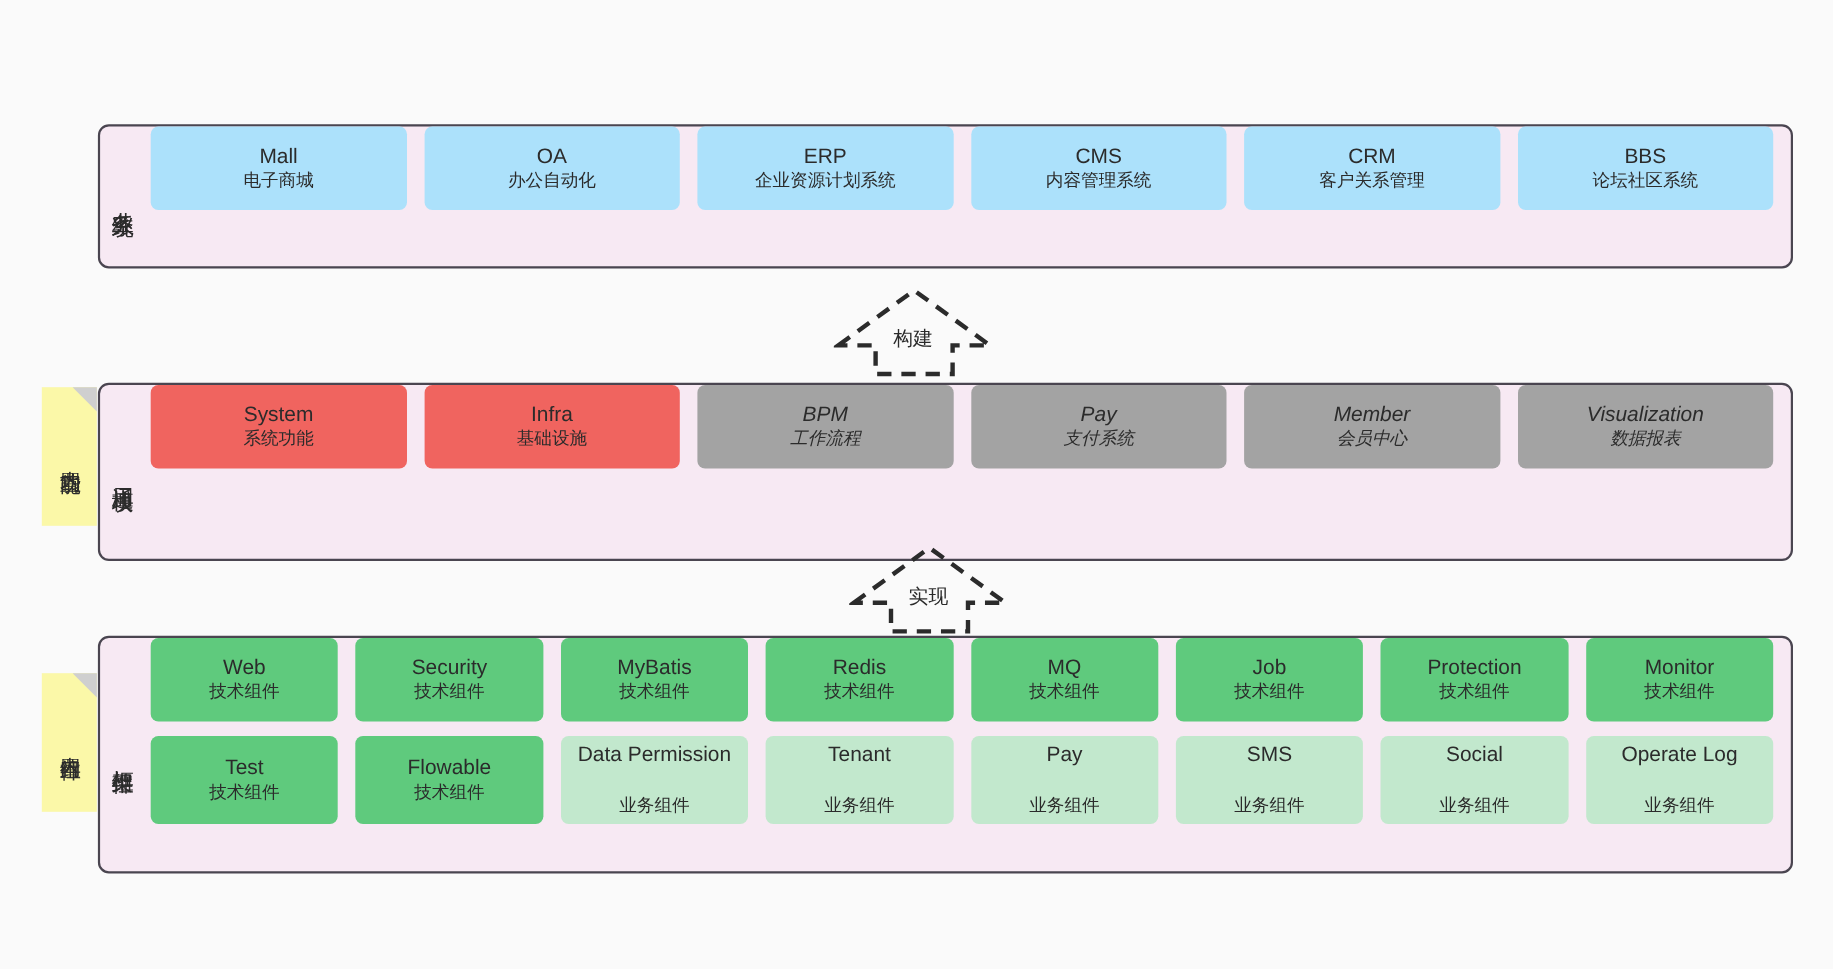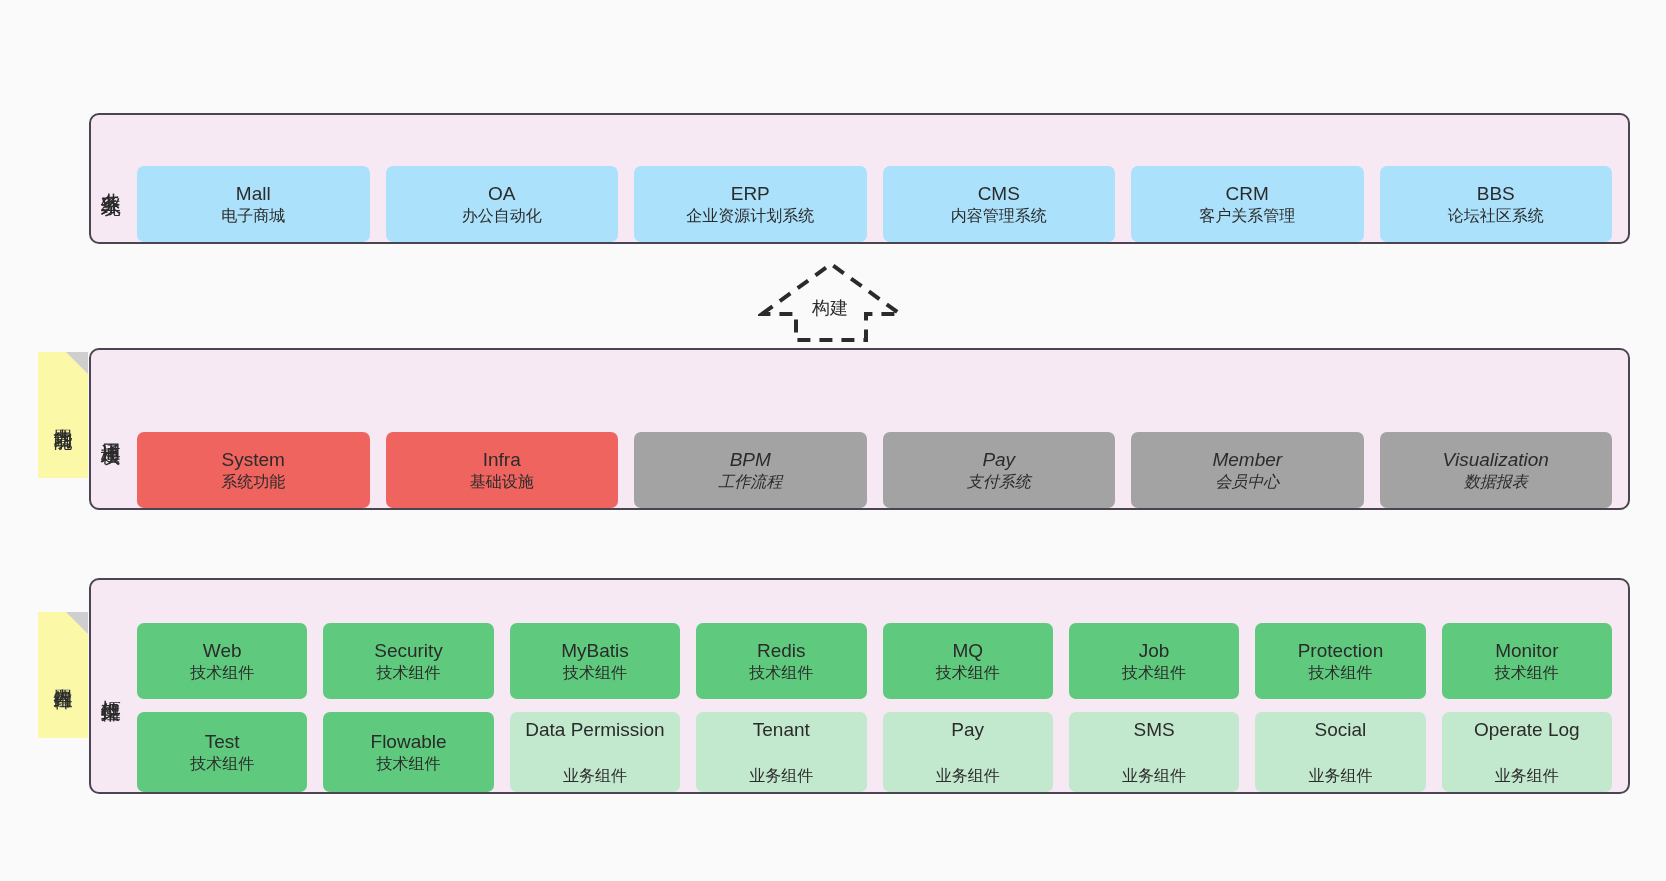--- a/index.html
+++ b/index.html
@@ -43,21 +43,21 @@
     writing-mode: vertical-rl;
     text-orientation: upright;
     color: #2b2b2b;
     white-space: nowrap;
     user-select: none;
   }
   .tier-body {
     flex: 1 1 auto;
     display: flex;
     flex-direction: column;
-    justify-content: flex-end;
+    justify-content: flex-start;
     gap: 13px;
     padding: 0 16px 0 6px;
   }
   .row {
     display: flex;
     gap: 16px;
   }
 
   
   .card {
@@ -203,20 +203,26 @@
             <div class="t2">会员中心</div>
           </div>
           <div class="card c-pink">
             <div class="t1">Visualization</div>
             <div class="t2">数据报表</div>
           </div>
         </div>
       </div>
   </div>
 
+  <div class="arrow" style="left:772px; top:492px; width:146px; height:86px;">
+    <svg width="146" height="86" viewBox="0 0 146 86">
+      <path d="M 4 56 L 73 6 L 142 56 L 108 56 L 108 82 L 38 82 L 38 56 Z" fill="none" stroke="#2b2b2b" stroke-width="4" stroke-dasharray="13 9" stroke-linecap="butt" stroke-linejoin="miter"></path>
+    </svg>
+    <span class="arrow-label" style="left:54px; top:38px;">实现</span>
+  </div>
 
   <div class="note" style="left:38px; top:612px; width:50px; height:126px;">
     <span>内置组件</span>
   </div>
 
   <div class="tier" id="tier-2" style="left:89px; top:578px; width:1541px; height:216px;">
     <div class="tier-title">框架组件</div>
     <div class="tier-body">
         <div class="row">
           <div class="card c-green">

